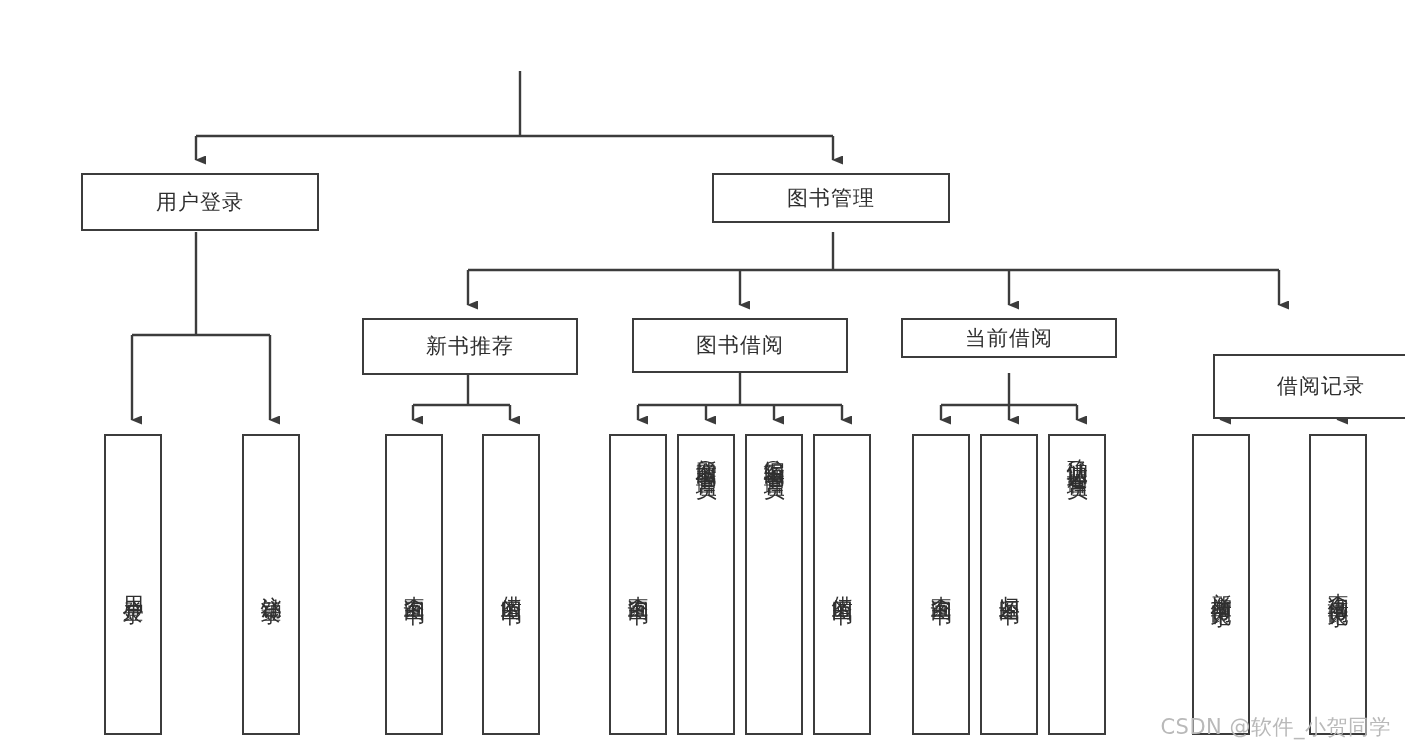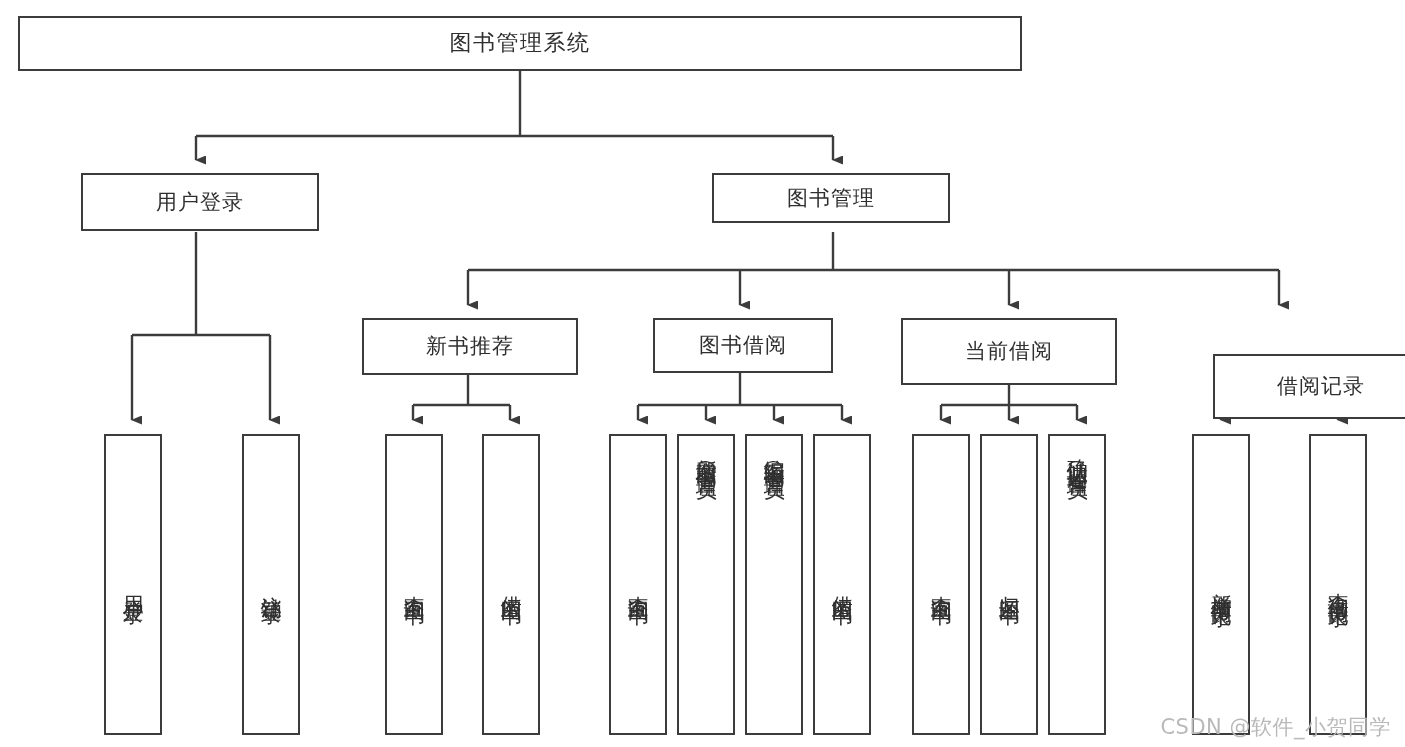--- a/index.html
+++ b/index.html
@@ -132,38 +132,35 @@
       <path d="M1009,405 L1009,420" marker-end="url(#arrowhead)"></path>
       <path d="M1077,405 L1077,420" marker-end="url(#arrowhead)"></path>
 
       <path d="M1279,373 L1279,405"></path>
       <path d="M1221,405 L1338,405"></path>
       <path d="M1221,405 L1221,420" marker-end="url(#arrowhead)"></path>
       <path d="M1338,405 L1338,420" marker-end="url(#arrowhead)"></path>
     </g>
   </svg>
 
-  <div class="node root horiz" style="left:18px; top:16px; width:1004px; height:55px;">
-    <span class="label">图书管理系统</span>
-  </div>
 
   <div class="node horiz" style="left:81px; top:173px; width:238px; height:58px;">
     <span class="label">用户登录</span>
   </div>
   <div class="node horiz" style="left:712px; top:173px; width:238px; height:50px;">
     <span class="label">图书管理</span>
   </div>
 
   <div class="node horiz" style="left:362px; top:318px; width:216px; height:57px;">
     <span class="label">新书推荐</span>
   </div>
-  <div class="node horiz" style="left:632px; top:318px; width:180px; height:55px;margin-left:21px;">
+  <div class="node horiz" style="left:632px; top:318px; width:216px; height:55px;">
     <span class="label">图书借阅</span>
   </div>
-  <div class="node horiz" style="left:901px; top:318px; width:216px; height:67px;">
+  <div class="node horiz" style="left:901px; top:318px; width:216px; height:40px;">
     <span class="label">当前借阅</span>
   </div>
   <div class="node horiz" style="left:1213px; top:318px; width:216px; height:65px;margin-top:36px;">
     <span class="label">借阅记录</span>
   </div>
 
   <div class="node leaf centered" style="left:104px; top:434px; width:58px; height:301px;">
     <span class="label">用户登录</span>
   </div>
   <div class="node leaf centered" style="left:242px; top:434px; width:58px; height:301px;">

